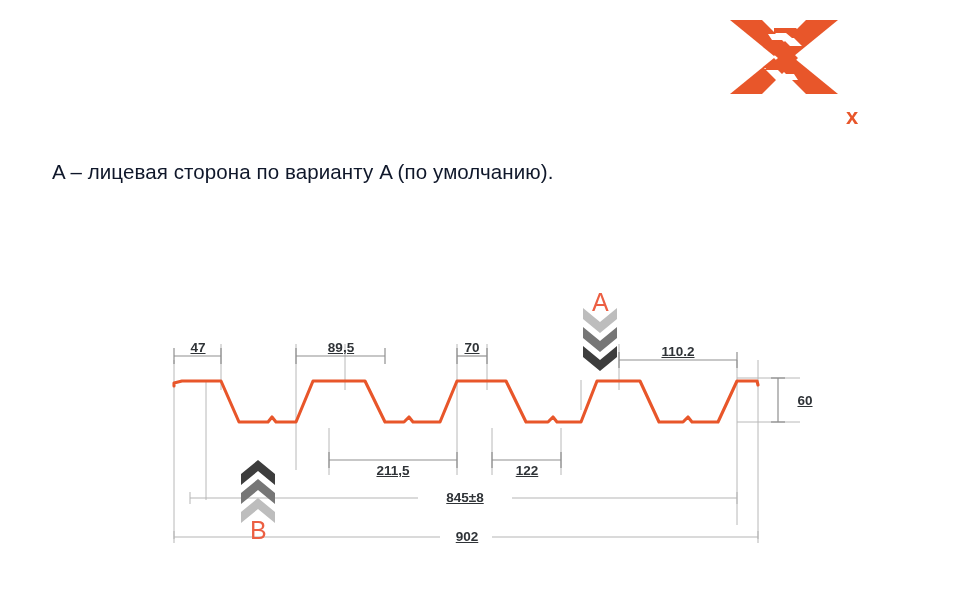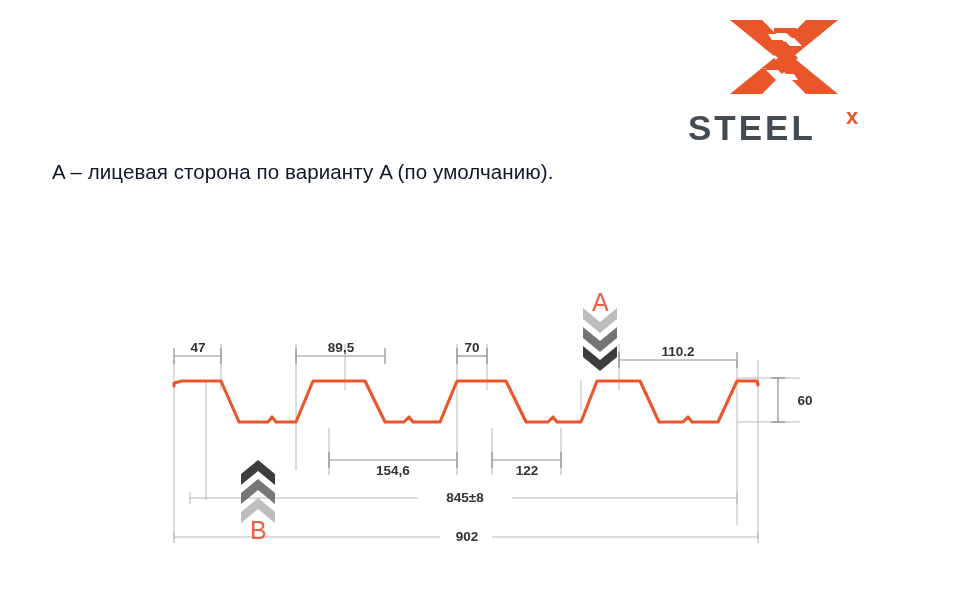--- a/index.html
+++ b/index.html
@@ -40,20 +40,21 @@
   .drawing{position:absolute;left:0;top:260px;width:970px;height:320px;}
 
   
   .dim-label{
     position:absolute;
     color:#2f3337;
     font-size:13.5px;
     font-weight:bold;
     white-space:nowrap;
     text-align:center;
+    text-decoration:underline;
   }
   .marker-letter{
     position:absolute;
     color:#ec5f43;
     font-size:25px;
     font-weight:normal;
     white-space:nowrap;
   }
 </style>
 </head>
@@ -71,21 +72,20 @@
         <path d="M2,76 L34,76 L58,52 L46,40 L2,76 Z" fill="#e8562a"></path>
         <path d="M110,76 L78,76 L54,52 L66,40 L110,76 Z" fill="#e8562a"></path>
 
         <path d="M40,16 L62,16 L74,28 L62,28 L56,22 L44,22 Z" fill="#ffffff"></path>
         <path d="M70,62 L48,62 L36,50 L48,50 L54,56 L66,56 Z" fill="#ffffff"></path>
         <path d="M46,10 L68,10 L78,20 L64,20 L58,15 L46,15 Z" fill="#e8562a"></path>
         <path d="M36,28 L58,28 L70,40 L58,52 L36,52 L50,40 Z" fill="#e8562a"></path>
       </svg>
     </div>
 
-    <div class="logo-text">STEEL</div>
     <div class="logo-sup">x</div>
   </div>
 
   <div class="caption c1">A – лицевая сторона по варианту A (по умолчанию).</div>
 
   <div class="drawing">
 
     <svg width="970" height="320" viewBox="0 0 970 320" xmlns="http://www.w3.org/2000/svg">
 
       <defs>
@@ -235,21 +235,21 @@
 
     
     <div class="dim-label" style="left:177px;top:80px;width:42px;">47</div>
 
     <div class="dim-label" style="left:298px;top:80px;width:86px;text-align:center;">89,5</div>
 
     <div class="dim-label" style="left:450px;top:80px;width:44px;">70</div>
 
     <div class="dim-label" style="left:627px;top:84px;width:102px;">110.2</div>
 
-    <div class="dim-label" style="left:330px;top:203px;width:126px;">154,6</div>
+    <div class="dim-label" style="left:330px;top:203px;width:126px;">211,5</div>
 
     <div class="dim-label" style="left:493px;top:203px;width:68px;">122</div>
 
     <div class="dim-label" style="left:420px;top:230px;width:90px;">845±8</div>
 
     <div class="dim-label" style="left:442px;top:269px;width:50px;">902</div>
 
     <div class="dim-label" style="left:790px;top:133px;width:30px;text-align:center;">60</div>
 
     <div class="marker-letter" style="left:592px;top:28px;">A</div>

